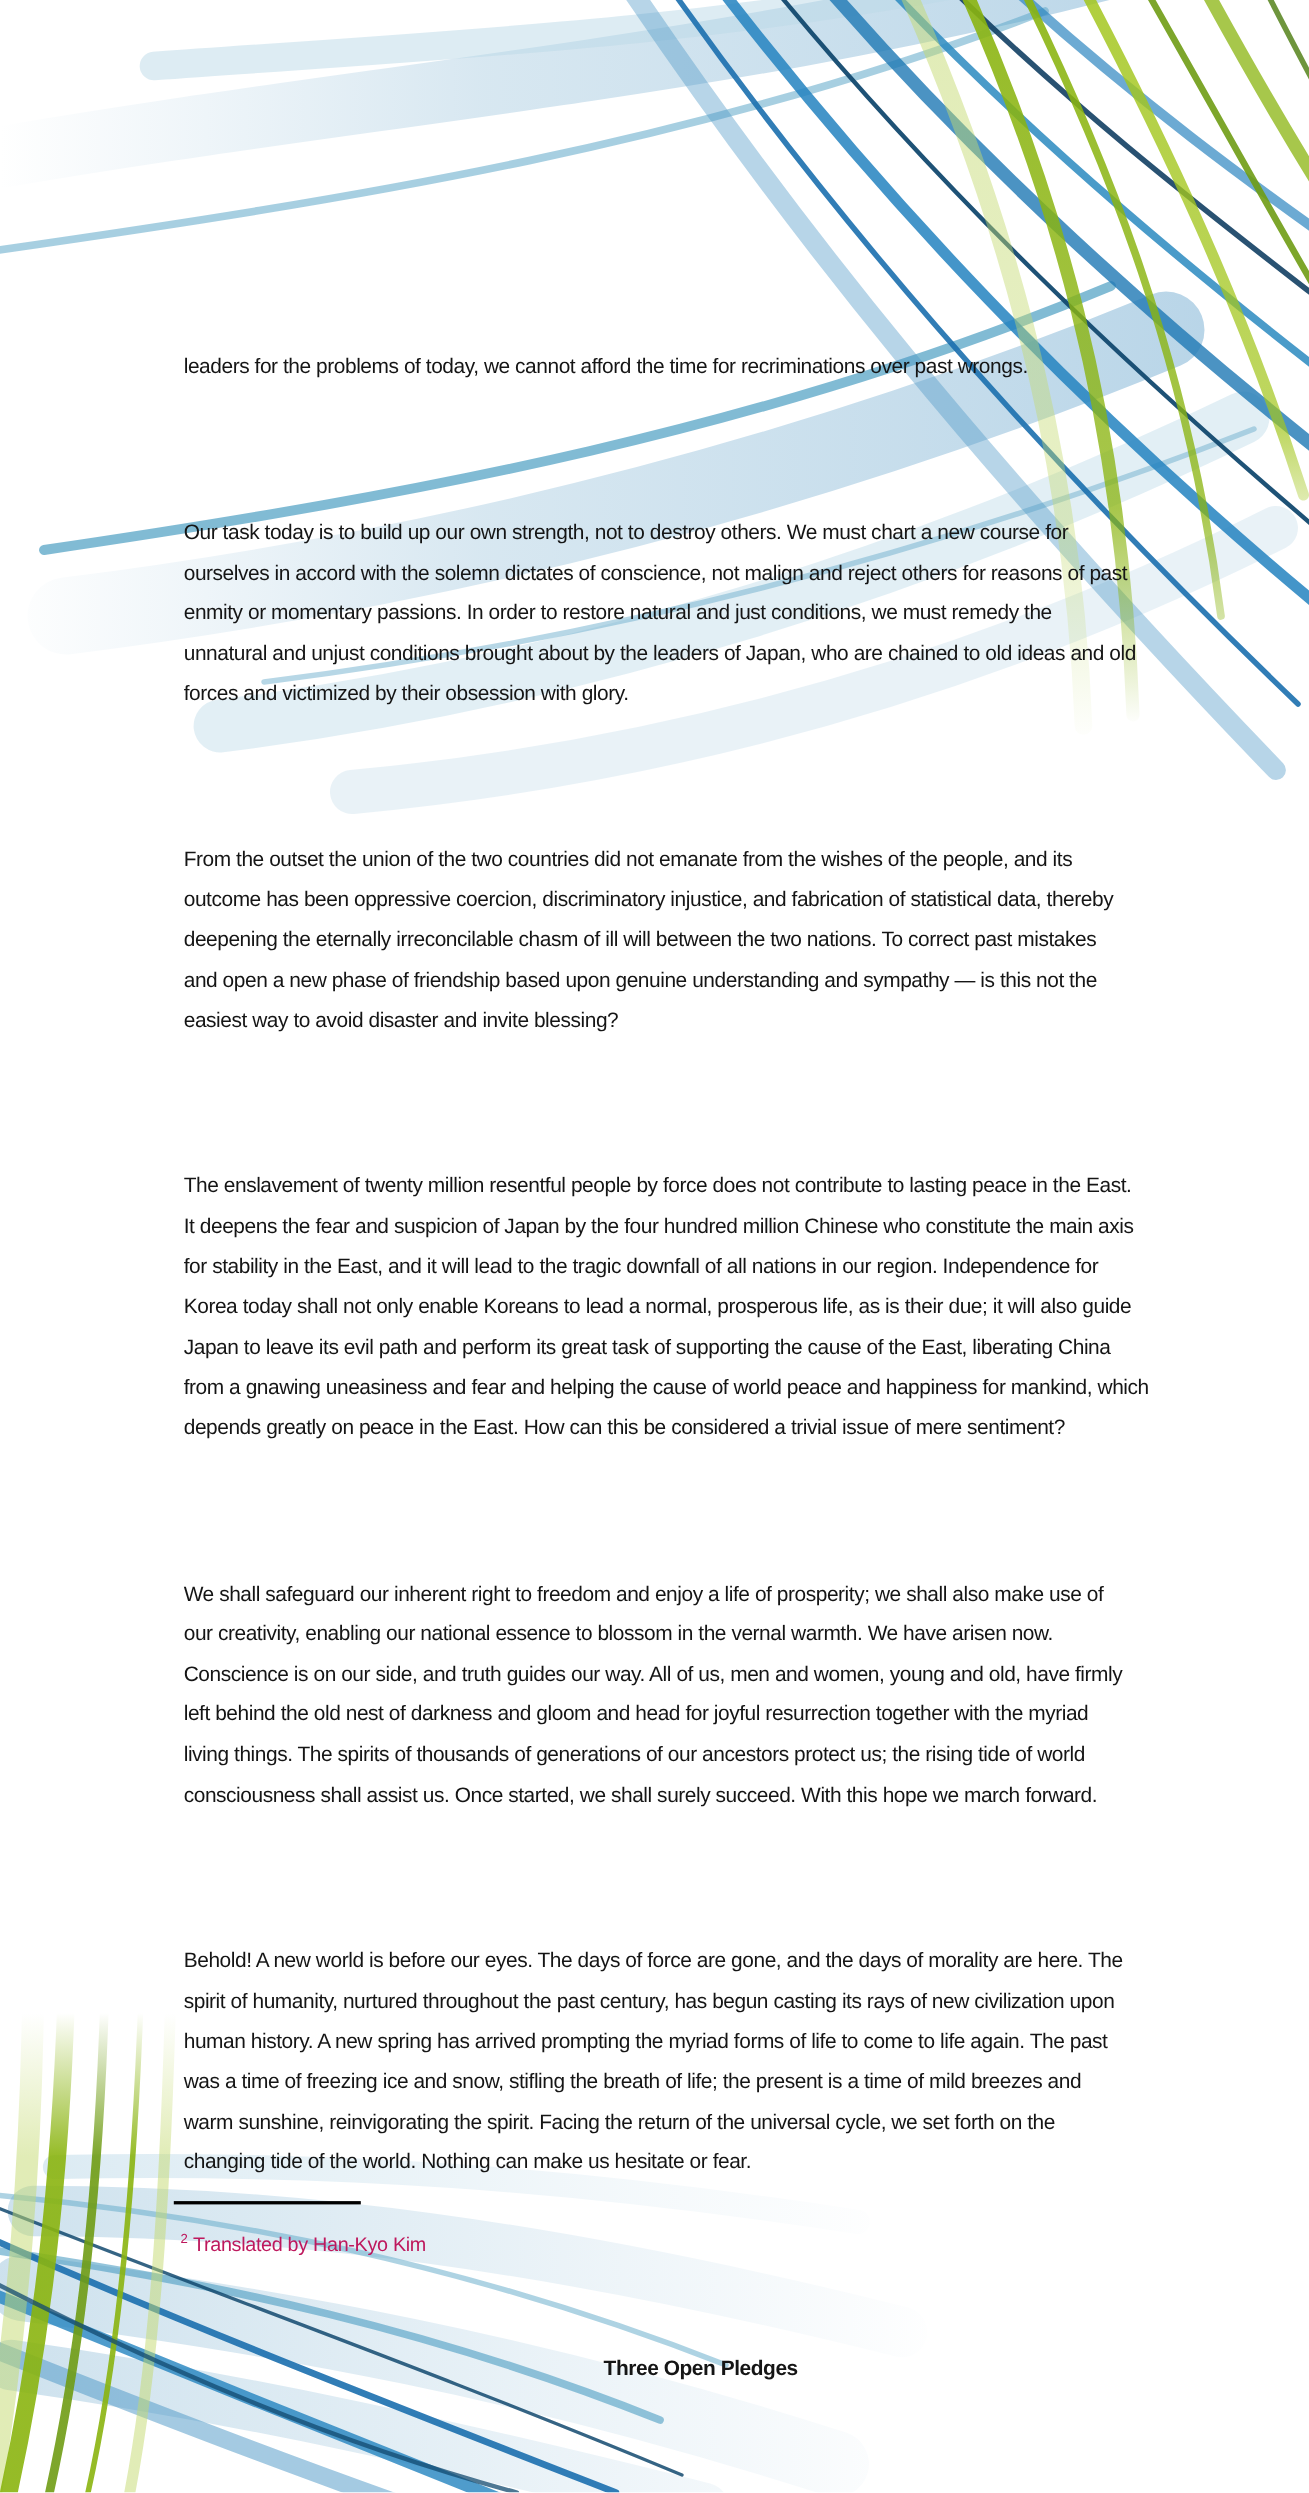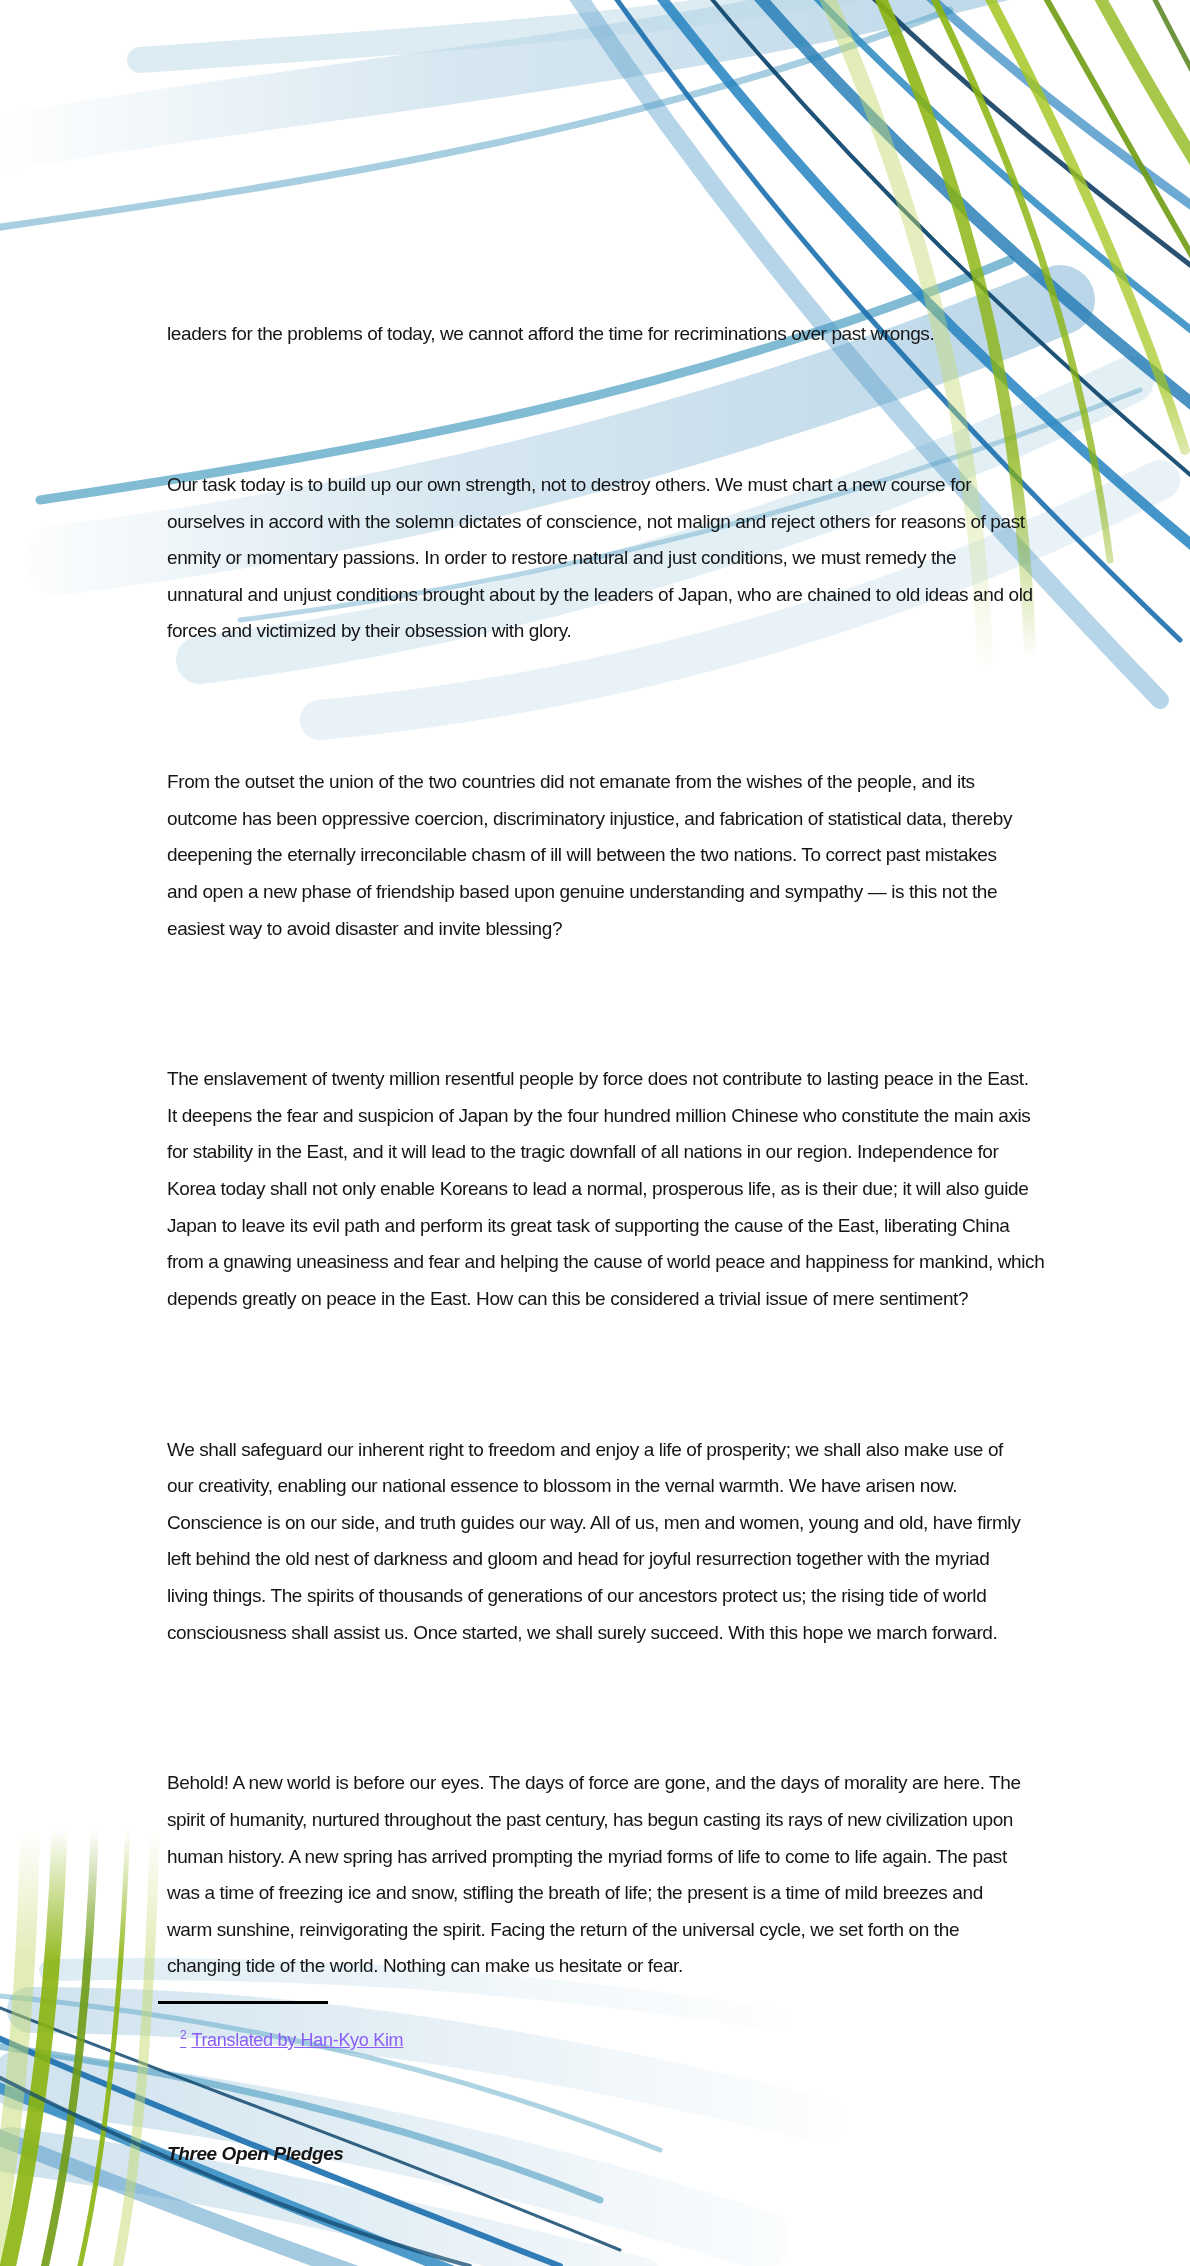--- a/index.html
+++ b/index.html
@@ -29,39 +29,38 @@
     color: #151515;
     font-size: 19px;
     line-height: 36.6px;
     letter-spacing: -0.4px;
     white-space: pre;
   }
   .content p { margin: 0 0 41px 0; }
   .pledges-heading {
     margin: 0;
     font-weight: bold;
-    font-style: italic;
+    text-align: center;
   }
 
   .footnote-rule {
     position: absolute;
     left: 158px;
     top: 2001px;
     width: 170px;
     height: 3px;
     background: #000000;
   }
   .footnote {
     position: absolute;
-    left: 180px;
+    left: 164px;
     top: 2028px;
-    color: #8b5cf6;
+    color: #be185d;
     font-size: 18px;
     letter-spacing: -0.3px;
-    text-decoration: underline;
   }
   .footnote sup {
     font-size: 12px;
     margin-right: 5px;
   }
 </style>
 </head>
 <body>
 
 <svg class="deco deco-top" width="1190" height="760" viewBox="0 0 1190 760" aria-hidden="true">

